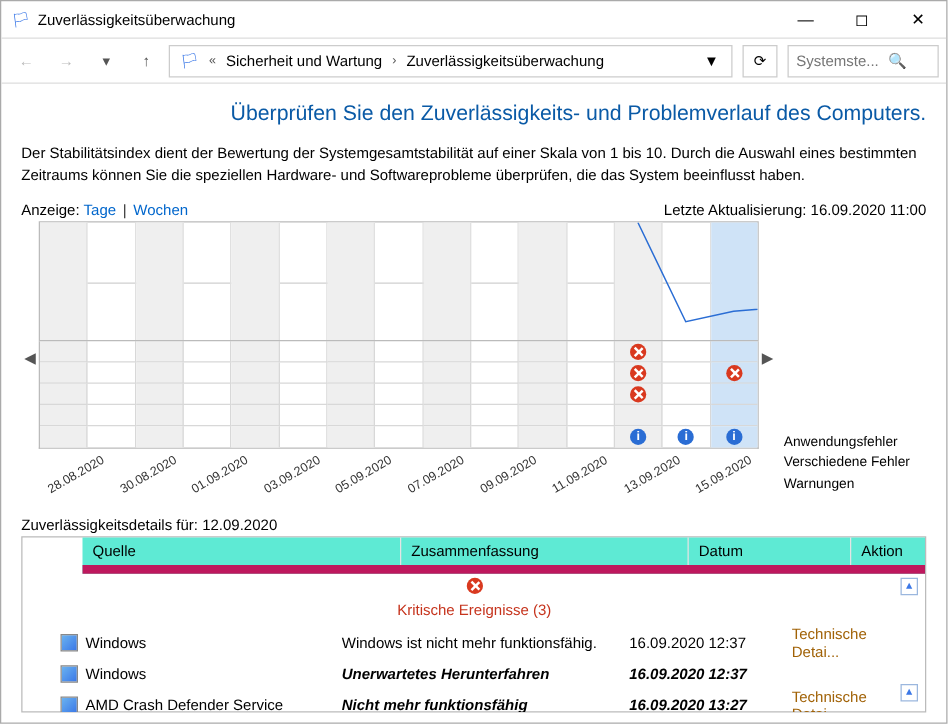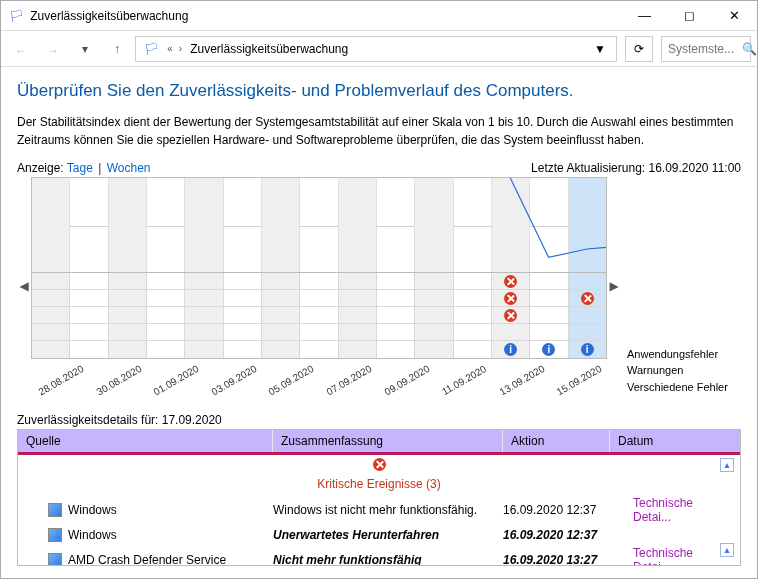--- a/index.html
+++ b/index.html
@@ -12,25 +12,25 @@
   
   .navbar { height: 36px; display: flex; align-items: center; padding: 0 6px; gap: 4px; border-bottom: 1px solid #ddd; }
   .navbar .navbtn { width: 28px; height: 28px; display:flex; align-items:center; justify-content:center; color:#555; border-radius:2px;}
   .navbar .navbtn.disabled { color:#bbb; }
   .breadcrumb { flex:1; height:26px; border:1px solid #ccc; display:flex; align-items:center; padding:0 4px; gap:2px; font-size:12px;}
   .breadcrumb .flag { color:#3b78e7; margin:0 4px;}
   .breadcrumb .crumb { padding:0 4px; }
   .breadcrumb .chev { color:#555; font-size:10px; padding:0 2px;}
   .breadcrumb .dropdown { margin-left:auto; padding:0 6px;}
   .refresh { width:28px; height:26px; border:1px solid #ccc; display:flex; align-items:center; justify-content:center; margin-left:4px;}
-  .search { width:90px; height:26px; border:1px solid #ccc; margin-left:4px; display:flex; align-items:center; padding:0 6px; color:#888; gap:4px;}
+  .search { width:121px; height:26px; border:1px solid #ccc; margin-left:4px; display:flex; align-items:center; padding:0 6px; color:#888; gap:4px;}
   .search input { border:none; outline:none; width:70px; font-size:12px; color:#888;}
   
   .content { padding: 14px 16px 0 16px; }
-  h1.heading { color:#0a5aa6; font-weight:400; font-size:17px; margin-bottom:12px; }
+  h1.heading { color:#0a5aa6; font-weight:400; font-size:17px; margin-bottom:12px;text-align:right; }
   p.desc { font-size:12px; line-height:1.5; margin-bottom:12px;}
   .controls { display:flex; align-items:center; font-size:12px; margin-bottom:2px;}
   .controls .left { flex:1; }
   .controls a { color:#0066cc; text-decoration:none; }
   .controls .pipe { color:#333; margin:0 2px;}
   
   .chartwrap { display:flex; align-items:stretch; border:none; }
   .arrowcol { width:14px; display:flex; align-items:center; justify-content:center; color:#555; font-size:12px;}
   .chartgrid { flex:1; }
   .plot { position:relative; height:96px; border:1px solid #bbb; }
@@ -52,31 +52,31 @@
   .legend { width:120px; padding:4px 0 0 6px; font-size:11px; line-height:1.5; display:flex; flex-direction:column; justify-content:flex-end;}
   .xlabels { display:flex; margin-top:2px; }
   .xlabels .xl { flex:1; font-size:10px; color:#333; text-align:center; transform:rotate(-30deg); transform-origin:center; white-space:nowrap; padding-top:14px; height:34px;}
   .icon-err { width:13px; height:13px; background:#d9391f; border-radius:50%; position:relative;}
   .icon-err::before,.icon-err::after{content:"";position:absolute;left:6px;top:2px;width:1.5px;height:9px;background:#fff;}
   .icon-err::before{transform:rotate(45deg);} .icon-err::after{transform:rotate(-45deg);}
   .icon-info { width:13px; height:13px; background:#2a6dd4; border-radius:50%; color:#fff; font-size:10px; line-height:13px; text-align:center; font-weight:bold;}
   
   .details-header { font-size:12px; margin:18px 0 2px 0;}
   .detailtable { border:1px solid #bbb; }
-  .detailtable .hdr { display:flex; background:#c4b5fd; border-bottom:3px solid #be185d; }
+  .detailtable .hdr { display:flex; background:#5eead4; border-bottom:7px solid #be185d;margin-left:48px; }
   .detailtable .hdr .th { padding:4px 8px; font-size:12px; border-right:1px solid #e4e4e4;}
   .detailtable .hdr .th:last-child{border-right:none;}
   .detailbody { max-height:110px; overflow:auto; position:relative;}
   .grp { display:flex; align-items:center; padding:3px 8px; color:#c6341d; gap:6px;flex-direction:column;}
   .grp.info { color:#2a6dd4;}
   .row { display:flex; align-items:center; padding:2px 8px 2px 30px; font-size:12px;}
   .row .c1{width:225px; display:flex; align-items:center; gap:6px;}
   .row .c2{width:230px;}
   .row .c3{width:130px;}
-  .row .c4{flex:1; color:#a21caf;}
+  .row .c4{flex:1; color:#a16207;}
   .row.bold .c2,.row.bold .c3{font-weight:600;font-style:italic;}
   .appicon { width:14px; height:14px; background:linear-gradient(135deg,#6bb3f0,#3b78e7); border:1px solid #888;}
   .collapse { position:absolute; right:6px; width:14px; height:14px; border:1px solid #9bb7de; color:#3b78e7; font-size:10px; line-height:12px; text-align:center;}
 </style>
 </head>
 <body>
 
 <div class="titlebar">
   <span class="flag">🏳</span>
   <span class="title">Zuverlässigkeitsüberwachung</span>
@@ -86,20 +86,21 @@
 </div>
 
 <div class="navbar">
   <div class="navbtn disabled">←</div>
   <div class="navbtn disabled">→</div>
   <div class="navbtn">▾</div>
   <div class="navbtn">↑</div>
   <div class="breadcrumb">
     <span class="flag">🏳</span>
     <span class="chev">«</span>
+    <span class="crumb">Sicherheit und Wartung</span>
     <span class="chev">›</span>
     <span class="crumb">Zuverlässigkeitsüberwachung</span>
     <span class="dropdown">▼</span>
   </div>
   <div class="refresh">⟳</div>
   <div class="search">
     <input placeholder="Systemste..." style="">
     <span>🔍</span>
   </div>
 </div>
@@ -257,32 +258,32 @@
           <div class="xl">07.09.2020</div>
           <div class="xl">09.09.2020</div>
           <div class="xl">11.09.2020</div>
           <div class="xl">13.09.2020</div>
           <div class="xl">15.09.2020</div>
         </div>
     </div>
     <div class="arrowcol">▶</div>
     <div class="legend" id="legend">
         <div>Anwendungsfehler</div>
+        <div>Verschiedene Fehler</div>
         <div>Warnungen</div>
-        <div>Verschiedene Fehler</div>
       </div>
   </div>
 
-  <div class="details-header">Zuverlässigkeitsdetails für: 17.09.2020</div>
+  <div class="details-header">Zuverlässigkeitsdetails für: 12.09.2020</div>
   <div class="detailtable">
     <div class="hdr">
       <div class="th" style="width:255px">Quelle</div>
       <div class="th" style="width:230px">Zusammenfassung</div>
+      <div class="th" style="width:130px">Datum</div>
       <div class="th" style="flex:1">Aktion</div>
-      <div class="th" style="width:130px">Datum</div>
     </div>
     <div class="detailbody" id="detailbody">
         <div class="grp">
           <div class="icon-err"></div>
           <span>Kritische Ereignisse (3)</span>
         </div>
         <div class="collapse" style="top: 3px;">▴</div>
         <div class="row">
           <div class="c1">
             <div class="appicon"></div>

